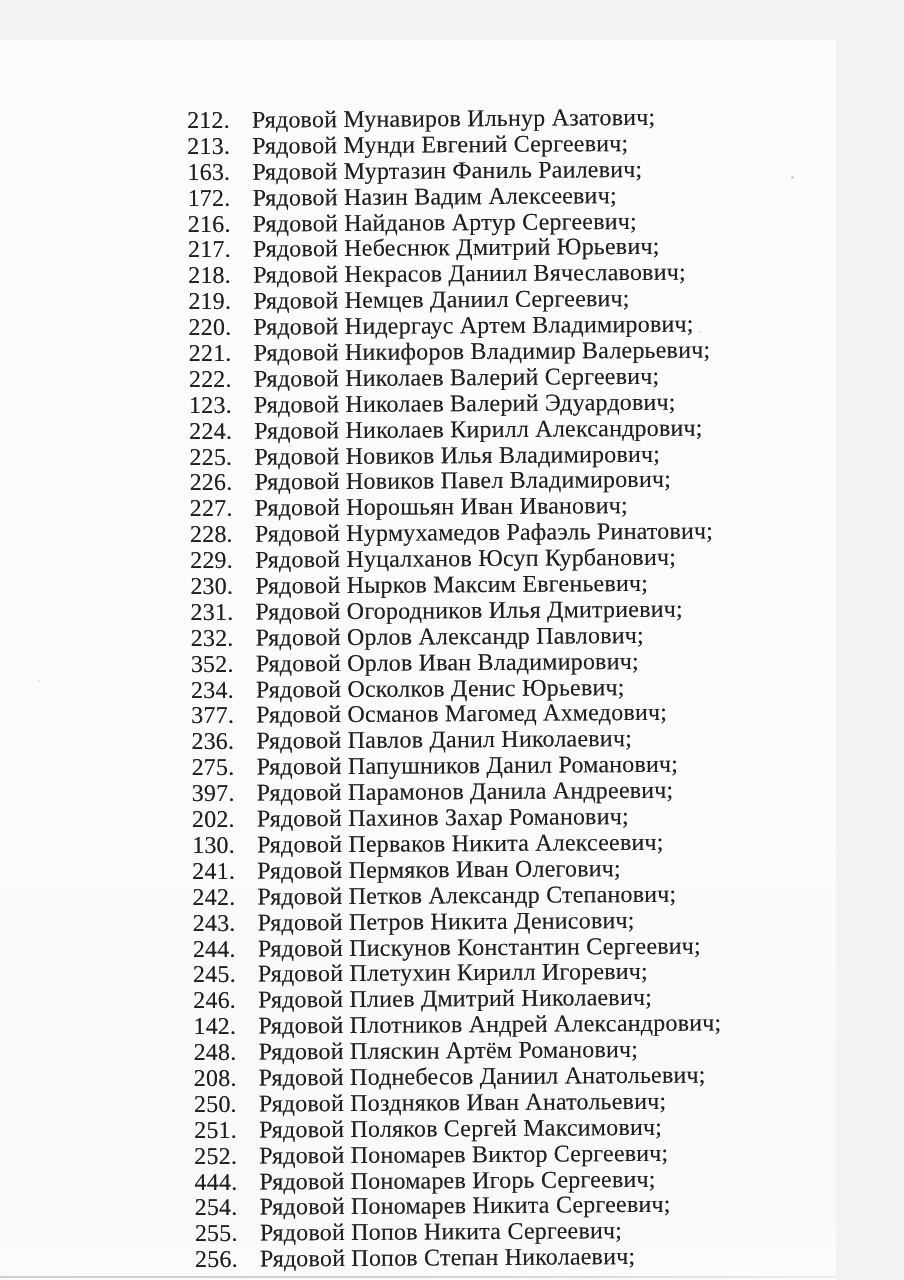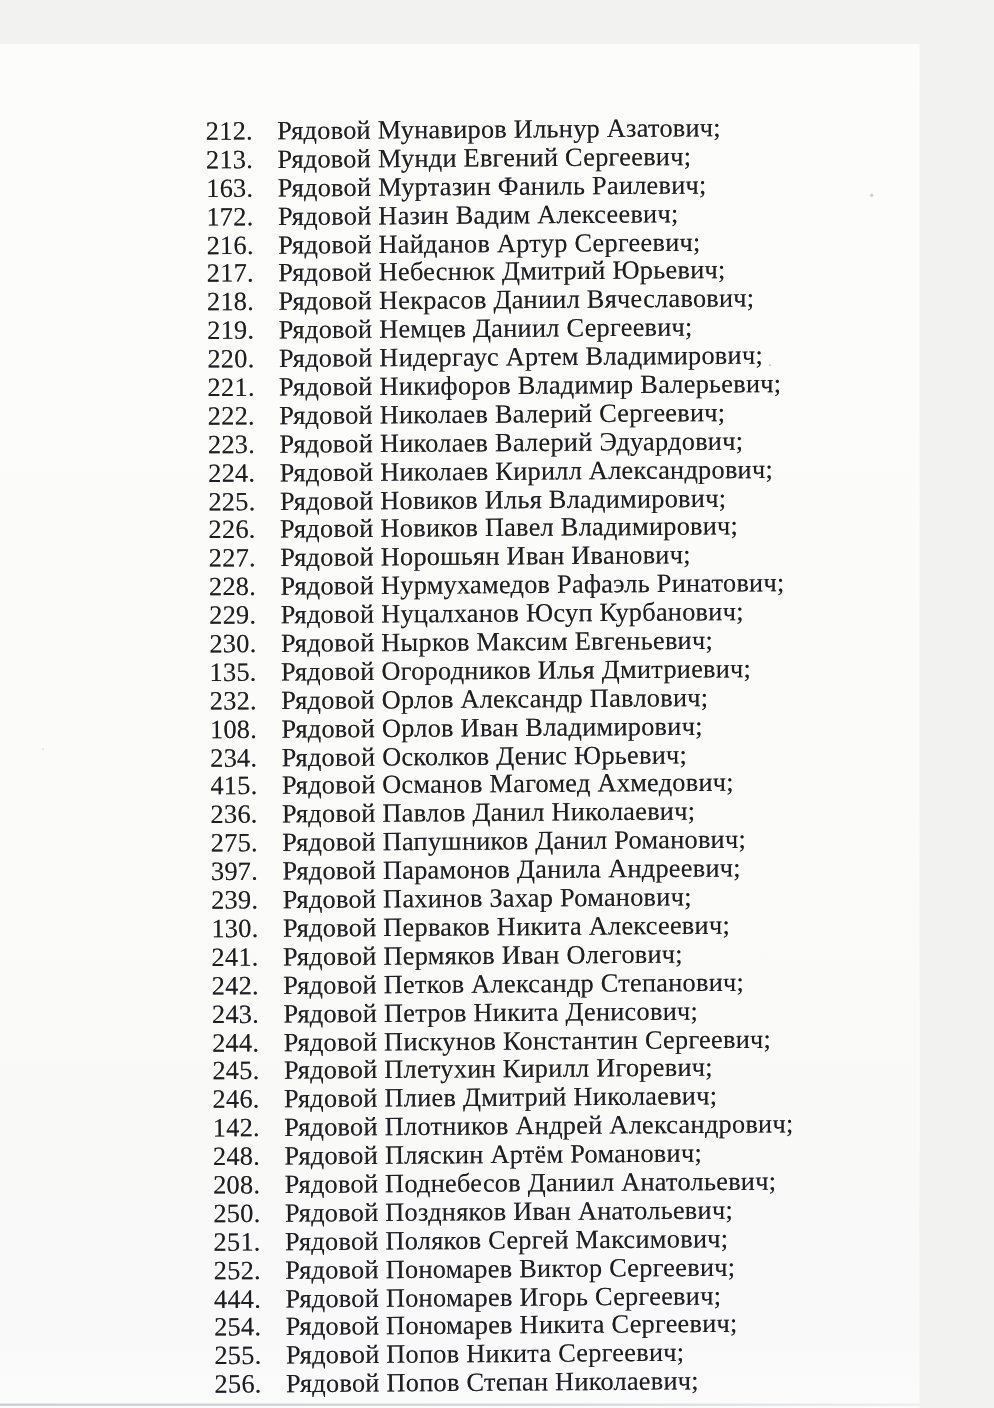--- a/index.html
+++ b/index.html
@@ -123,21 +123,21 @@
     <span class="num">221.</span>
     <span class="txt">Рядовой Никифоров Владимир Валерьевич;</span>
   </li>
 
   <li class="row">
     <span class="num">222.</span>
     <span class="txt">Рядовой Николаев Валерий Сергеевич;</span>
   </li>
 
   <li class="row">
-    <span class="num">223.</span>
+    <span class="num">123.</span>
     <span class="txt">Рядовой Николаев Валерий Эдуардович;</span>
   </li>
 
   <li class="row">
     <span class="num">224.</span>
     <span class="txt">Рядовой Николаев Кирилл Александрович;</span>
   </li>
 
   <li class="row">
     <span class="num">225.</span>
@@ -163,61 +163,61 @@
     <span class="num">229.</span>
     <span class="txt">Рядовой Нуцалханов Юсуп Курбанович;</span>
   </li>
 
   <li class="row">
     <span class="num">230.</span>
     <span class="txt">Рядовой Нырков Максим Евгеньевич;</span>
   </li>
 
   <li class="row">
-    <span class="num">135.</span>
+    <span class="num">231.</span>
     <span class="txt">Рядовой Огородников Илья Дмитриевич;</span>
   </li>
 
   <li class="row">
     <span class="num">232.</span>
     <span class="txt">Рядовой Орлов Александр Павлович;</span>
   </li>
 
   <li class="row">
-    <span class="num">108.</span>
+    <span class="num">352.</span>
     <span class="txt">Рядовой Орлов Иван Владимирович;</span>
   </li>
 
   <li class="row">
     <span class="num">234.</span>
     <span class="txt">Рядовой Осколков Денис Юрьевич;</span>
   </li>
 
   <li class="row">
-    <span class="num">415.</span>
+    <span class="num">377.</span>
     <span class="txt">Рядовой Османов Магомед Ахмедович;</span>
   </li>
 
   <li class="row">
     <span class="num">236.</span>
     <span class="txt">Рядовой Павлов Данил Николаевич;</span>
   </li>
 
   <li class="row">
     <span class="num">275.</span>
     <span class="txt">Рядовой Папушников Данил Романович;</span>
   </li>
 
   <li class="row">
     <span class="num">397.</span>
     <span class="txt">Рядовой Парамонов Данила Андреевич;</span>
   </li>
 
   <li class="row">
-    <span class="num">239.</span>
+    <span class="num">202.</span>
     <span class="txt">Рядовой Пахинов Захар Романович;</span>
   </li>
 
   <li class="row">
     <span class="num">130.</span>
     <span class="txt">Рядовой Перваков Никита Алексеевич;</span>
   </li>
 
   <li class="row">
     <span class="num">241.</span>

